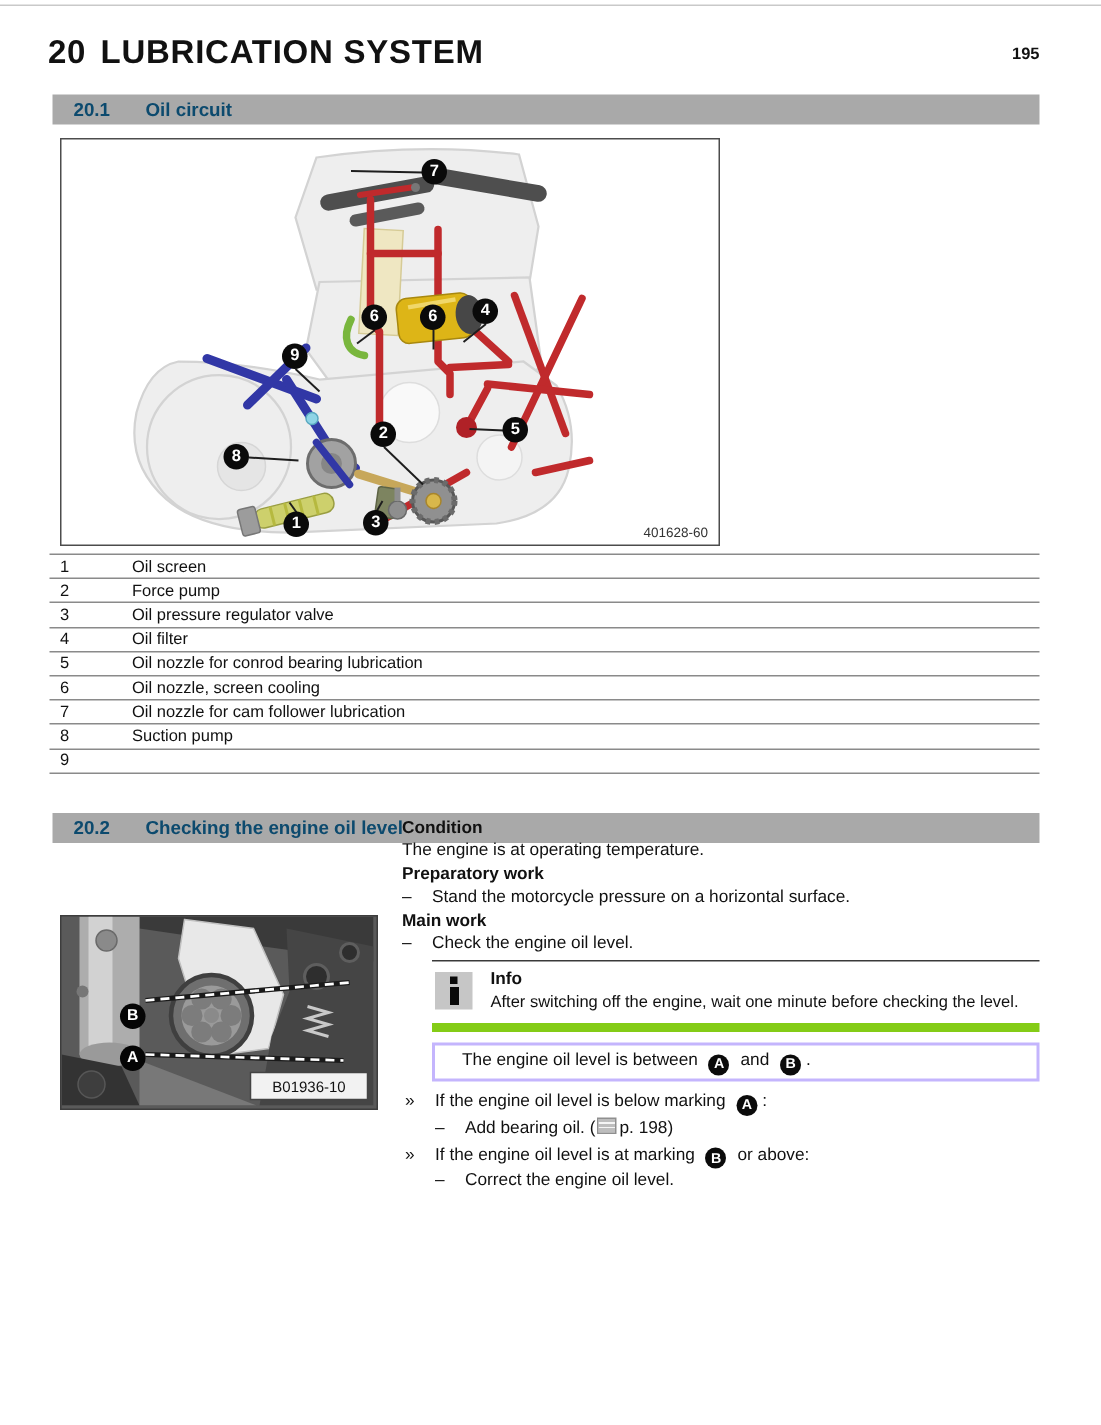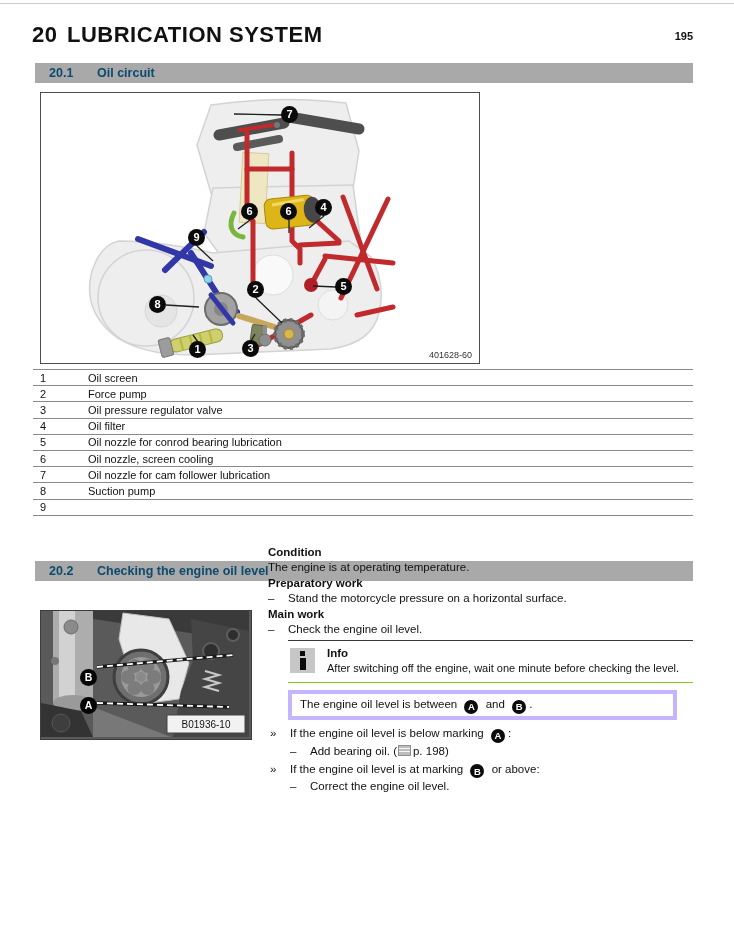--- a/index.html
+++ b/index.html
@@ -8,21 +8,21 @@
   
   .top-edge{position:absolute;left:0;top:3px;width:734px;height:1px;background:#c9c9c9;}
   .chap-num{position:absolute;left:32px;top:22px;font-size:22px;font-weight:bold;letter-spacing:.5px;}
   .chap-title{position:absolute;left:67px;top:22px;font-size:22px;font-weight:bold;letter-spacing:.5px;}
   .page-num{position:absolute;right:41px;top:30px;font-size:11px;font-weight:bold;}
 
   
   .section-bar{position:absolute;left:35px;width:658px;height:20px;background:#a9a9a9;display:flex;align-items:center;font-weight:bold;font-size:12.5px;color:#0c4a6e;}
   .section-bar .sec-num{margin-left:14px;width:48px;}
   .bar-1{top:63px;}
-  .bar-2{top:561px;}
+  .bar-2{top:542px;}
 
   
   .figure-frame{position:absolute;left:40px;top:92px;width:438px;height:270px;border:1px solid #4c4c4c;background:#ffffff;}
   .fig-label{position:absolute;right:7px;bottom:3px;font-size:9px;color:#333;}
   .callout{position:absolute;width:17px;height:17px;border-radius:50%;background:#0a0a0a;color:#ffffff;font-size:11px;font-weight:bold;display:flex;align-items:center;justify-content:center;line-height:1;}
 
   
   .legend{position:absolute;left:33px;top:369px;width:660px;}
   .legend-row{display:flex;align-items:center;height:15.2px;border-top:1px solid #8a8a8a;font-size:11px;}
   .legend-row:last-child{border-bottom:1px solid #8a8a8a;}
@@ -30,28 +30,28 @@
   .legend-label{flex:1;}
 
   
   .instructions{position:absolute;left:268px;top:544px;width:425px;font-size:11.5px;line-height:15px;}
   .h{font-weight:bold;margin-top:1px;}
   .row{display:flex;}
   .dash-col{width:20px;flex:none;}
   .arrow-col{width:22px;flex:none;padding-left:2px;box-sizing:border-box;}
   .indent2{margin-left:22px;}
 
-  .info-block{margin-left:20px;margin-top:3px;border-top:1px solid #3a3a3a;border-bottom:1px solid #84cc16;padding:5px 0 6px 0;display:flex;}
+  .info-block{margin-left:20px;margin-top:3px;border-top:1px solid #3a3a3a;border-bottom:6px solid #84cc16;padding:5px 0 6px 0;display:flex;}
   .info-icon{width:25px;height:25px;background:#c6c6c6;flex:none;margin:2px 12px 0 2px;display:flex;flex-direction:column;align-items:center;justify-content:center;}
   .info-icon .dot{width:5px;height:5px;background:#0a0a0a;margin-bottom:2px;}
   .info-icon .stem{width:6px;height:12px;background:#0a0a0a;}
   .info-body{flex:1;font-size:11px;line-height:15px;}
   .info-body .h{margin-top:0;font-size:11.5px;}
 
-  .spec-box{margin-left:20px;margin-top:7px;border:4px solid #c4b5fd;padding:2px 8px;line-height:16px;width:365px;}
+  .spec-box{margin-left:20px;margin-top:7px;border:2px solid #c4b5fd;padding:2px 18px;line-height:16px;width:365px;}
 
   .badge{display:inline-flex;width:14px;height:14px;border-radius:50%;background:#0b0b0b;color:#fff;font-size:9.5px;font-weight:bold;align-items:center;justify-content:center;vertical-align:-2px;line-height:1;}
   .badge.ml{margin-left:4px;}
   .badge.mr{margin-right:4px;}
 
   .ref-icon{display:inline-block;width:11px;height:9px;border:1px solid #8f8f8f;background:linear-gradient(#bdbdbd 2px,#f5f5f5 2px,#f5f5f5 3px,#bdbdbd 3px,#bdbdbd 5px,#f5f5f5 5px,#f5f5f5 6px,#bdbdbd 6px);vertical-align:-1px;margin:0 2px 0 1px;}
 
   .step{margin-top:6px;}
   .substep{margin-top:1px;}
 

